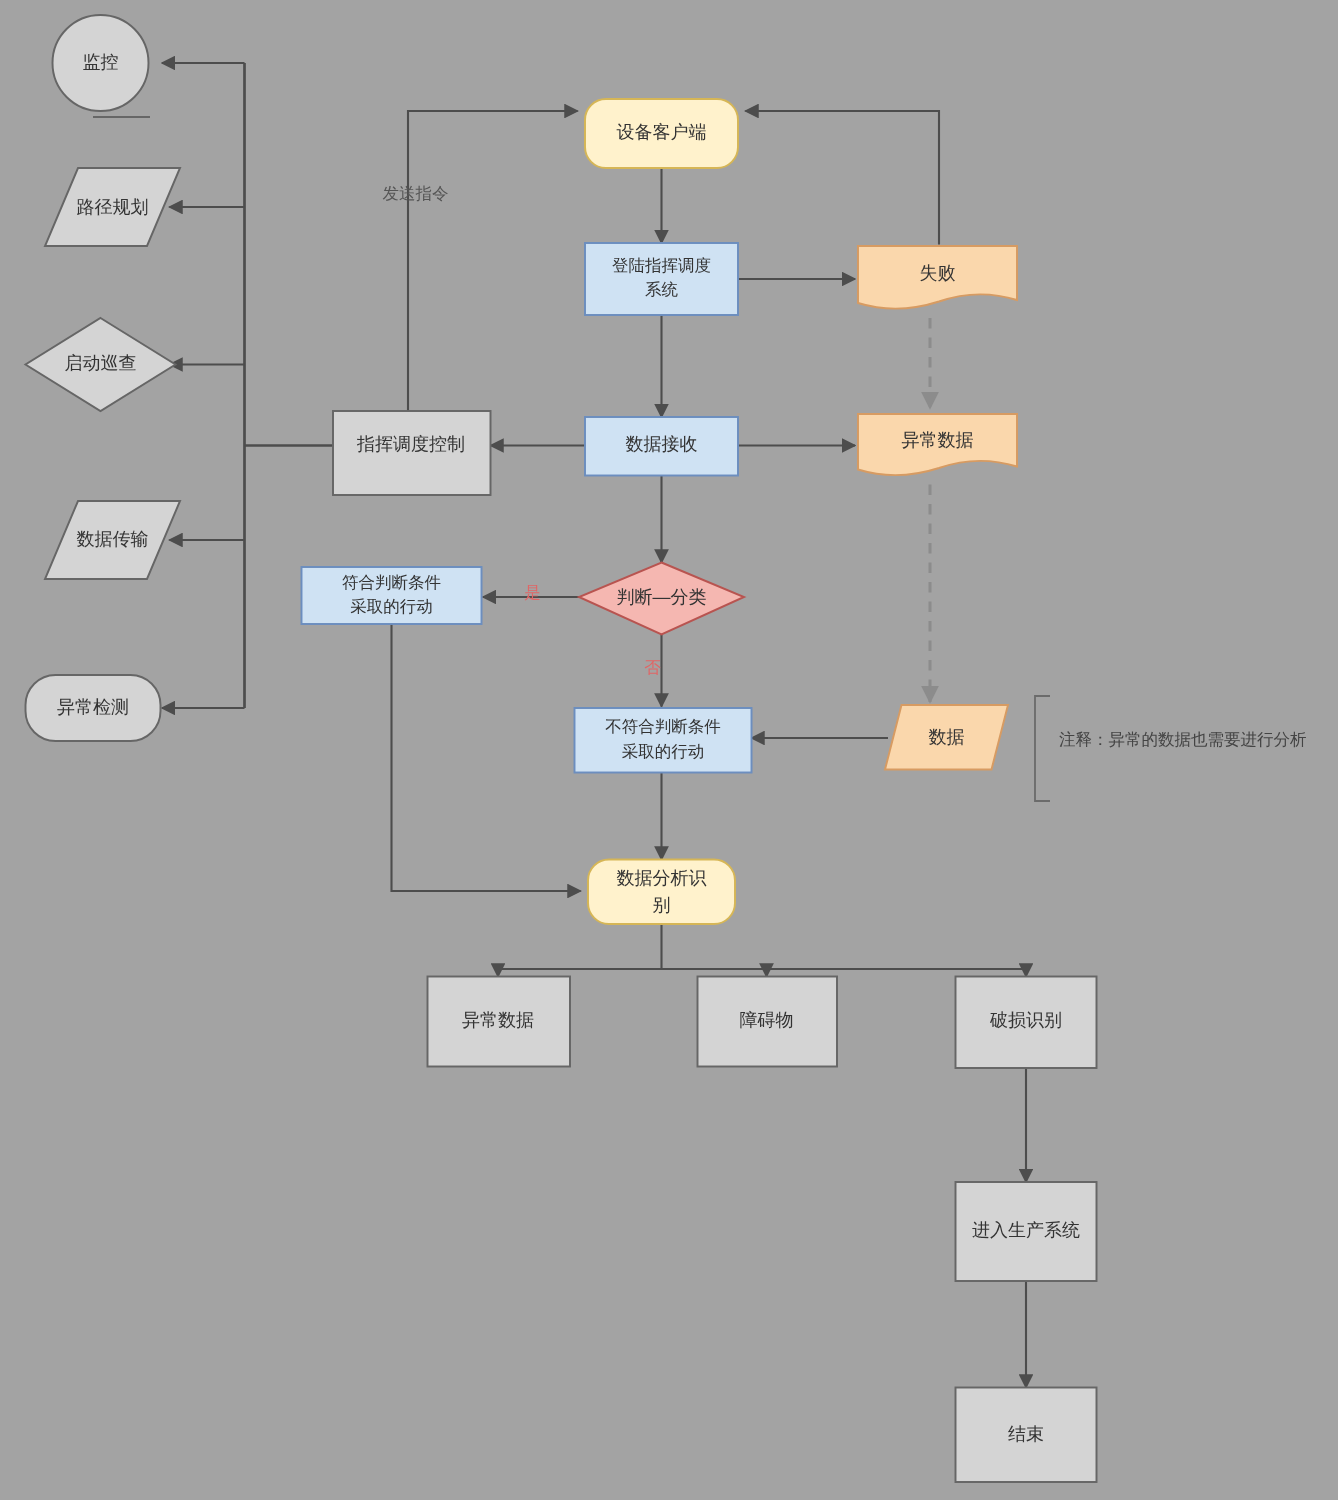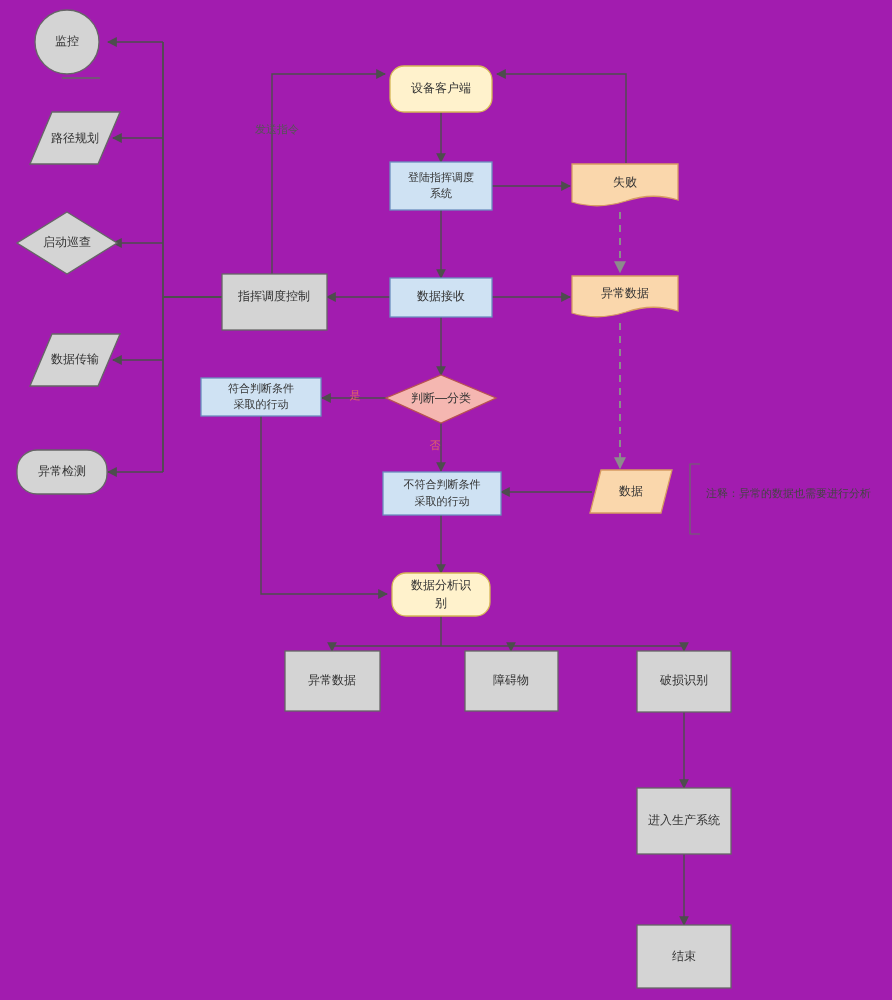--- a/index.html
+++ b/index.html
@@ -11,21 +11,21 @@
   body {
     font-family: "Liberation Sans", "DejaVu Sans", sans-serif;
     width: 892px;
     height: 1000px;
     overflow: hidden;
   }
   #flowchart-root {
     position: relative;
     width: 892px;
     height: 1000px;
-    background: #a21caf;
+    background: #a3a3a3;
   }
   svg.chart-canvas {
     position: absolute;
     left: 0;
     top: 0;
     width: 892px;
     height: 1000px;
     display: block;
   }
   .node-label {

